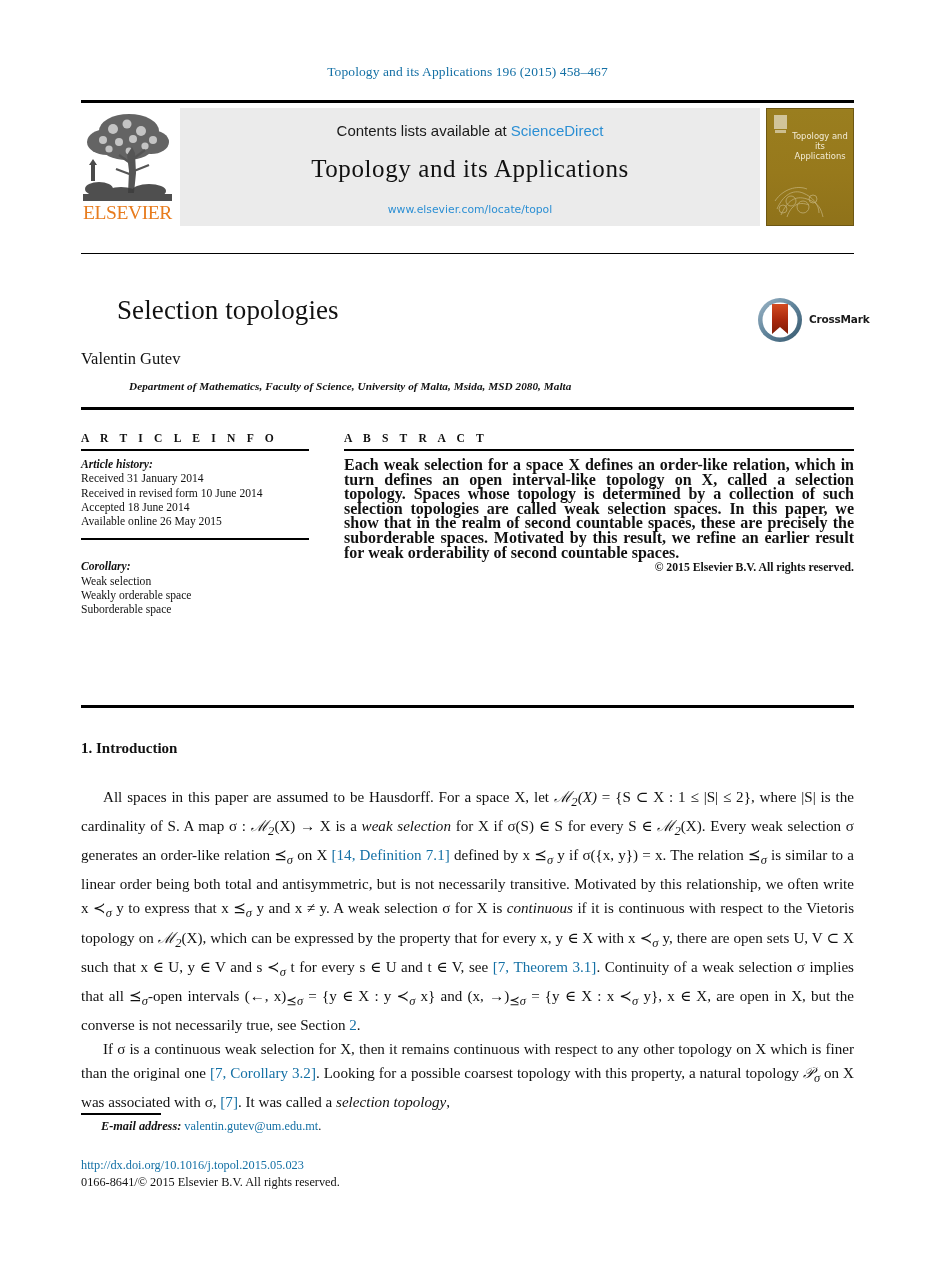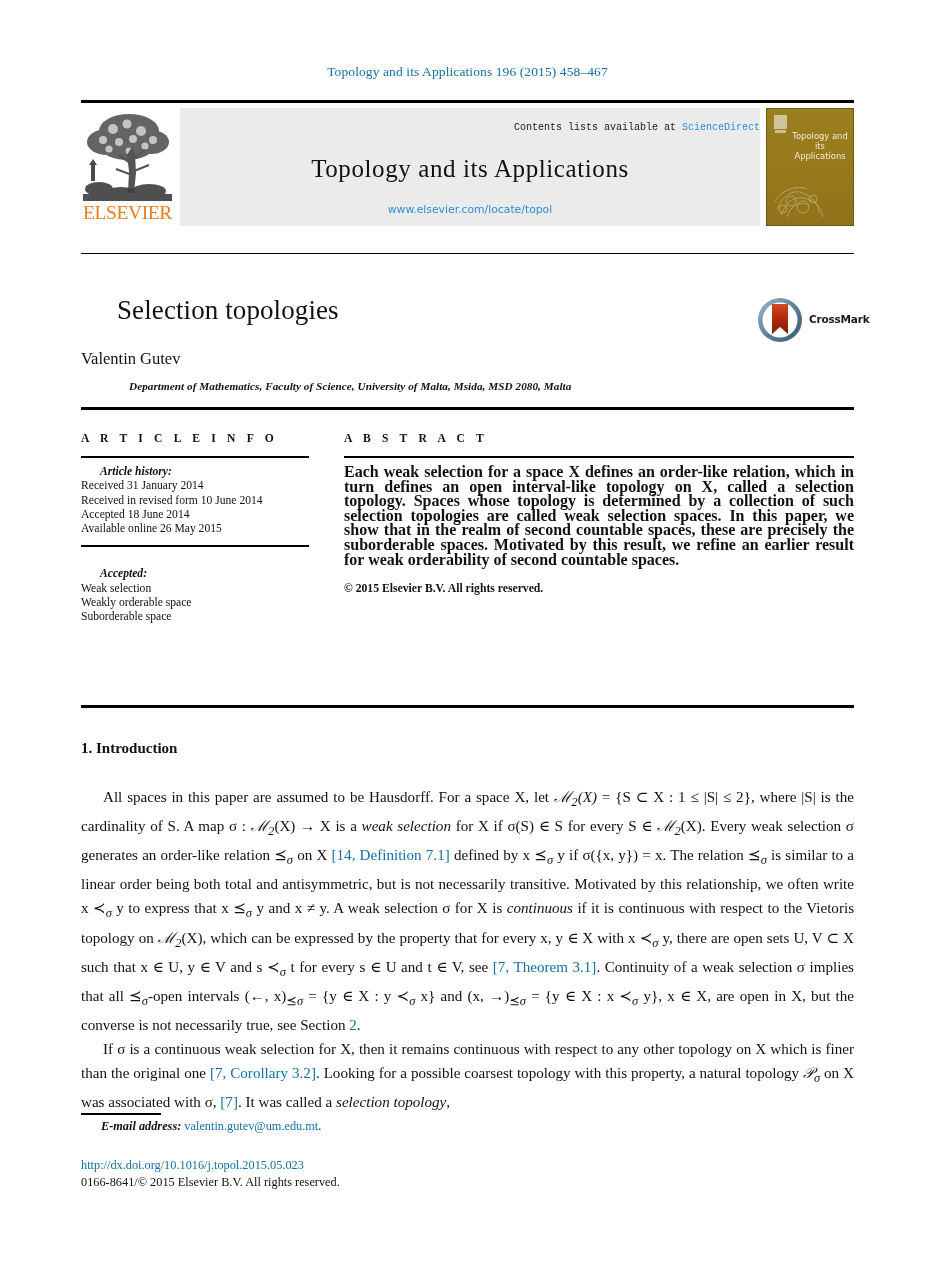--- a/index.html
+++ b/index.html
@@ -81,23 +81,23 @@
     left: 99px;
     top: 0;
     width: 580px;
     height: 118px;
     background: #ebebeb;
   }
   .contents-line {
     position: absolute;
     top: 14px;
     left: 0; right: 0;
-    text-align: right;
-    font-family: Liberation Mono, monospace;
-    font-size: 10px;
+    text-align: center;
+    font-family: Liberation Sans, sans-serif;
+    font-size: 15px;
     color: #1a1a1a;
   }
   .contents-line a { color: #2b8fd4; text-decoration: none; }
   .journal-title {
     position: absolute;
     top: 47px;
     left: 0; right: 0;
     text-align: center;
     font-family: "Liberation Serif", serif;
     font-size: 25px;
@@ -234,52 +234,52 @@
     left: 344px;
     top: 432px;
     width: 510px;
   }
   .sec-head {
     font-family: "Liberation Serif", serif;
     font-size: 11.6px;
     font-weight: 700;
     letter-spacing: 4.2px;
     color: #111;
-    margin-bottom: 11px;
+    margin-bottom: 4px;
   }
   .thinrule {
     height: 2px;
     background: #000;
     margin-bottom: 7px;
   }
   .info-block {
     font-size: 11.6px;
     line-height: 14.3px;
     color: #111;
   }
   .info-block .lbl {
     font-style: italic;
     font-weight: 700;
-    margin-left: 19px;
   }
   .info-sep {
     height: 2px;
     background: #000;
     margin: 9px 0 7px 0;
   }
   .info-gap { height: 13px; }
   .abstract-text {
     font-size: 16px;
     line-height: 14.6px;
     text-align: justify;
     color: #111;
     font-weight: 700;
   }
   .copyright {
-    margin-top: 15px;
+    margin-top: 1px;
+    text-align: right;
     font-size: 11.7px;
     font-weight: 700;
     color: #111;
   }
   .rule-thick-2 {
     position: absolute;
     left: 81px;
     top: 705px;
     width: 773px;
     height: 2.5px;
@@ -453,21 +453,21 @@
     <div class="info-block">
       <div class="lbl">Article history:</div>
       <div>Received 31 January 2014</div>
       <div>Received in revised form 10 June 2014</div>
       <div>Accepted 18 June 2014</div>
       <div>Available online 26 May 2015</div>
     </div>
     <div class="info-sep"></div>
     <div class="info-gap"></div>
     <div class="info-block">
-      <div class="lbl">Accepted:</div>
+      <div class="lbl">Corollary:</div>
       <div>Weak selection</div>
       <div>Weakly orderable space</div>
       <div>Suborderable space</div>
     </div>
   </div>
 
   <div class="abs-col">
     <div class="sec-head">A B S T R A C T</div>
     <div class="thinrule"></div>
     <div class="abstract-text">Each weak selection for a space X defines an order-like relation, which in turn defines an open interval-like topology on X, called a selection topology. Spaces whose topology is determined by a collection of such selection topologies are called weak selection spaces. In this paper, we show that in the realm of second countable spaces, these are precisely the suborderable spaces. Motivated by this result, we refine an earlier result for weak orderability of second countable spaces.</div>

